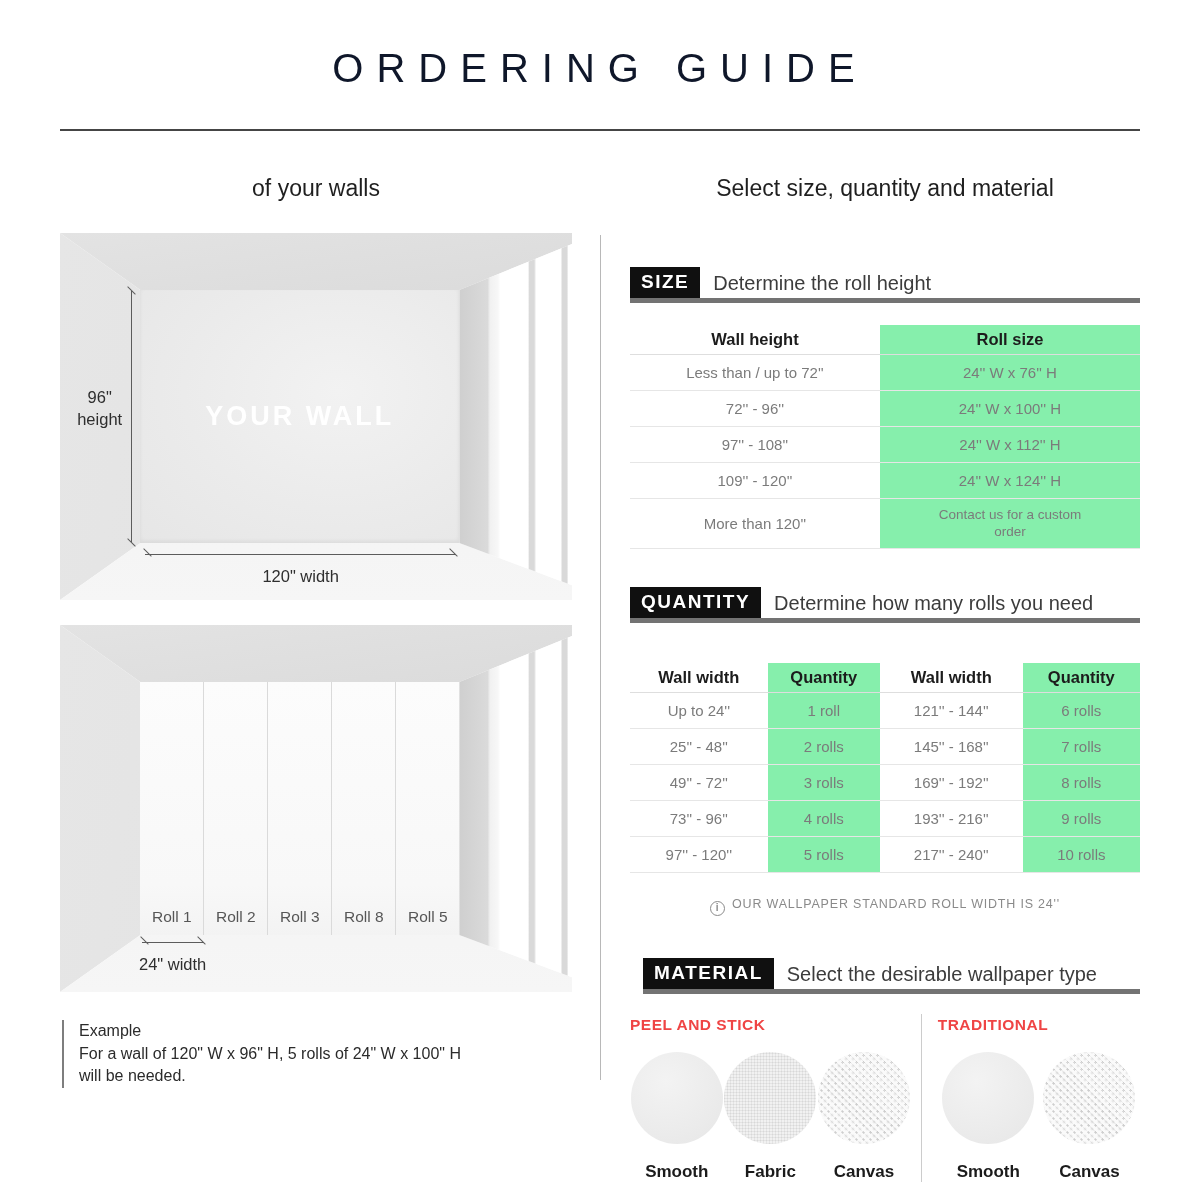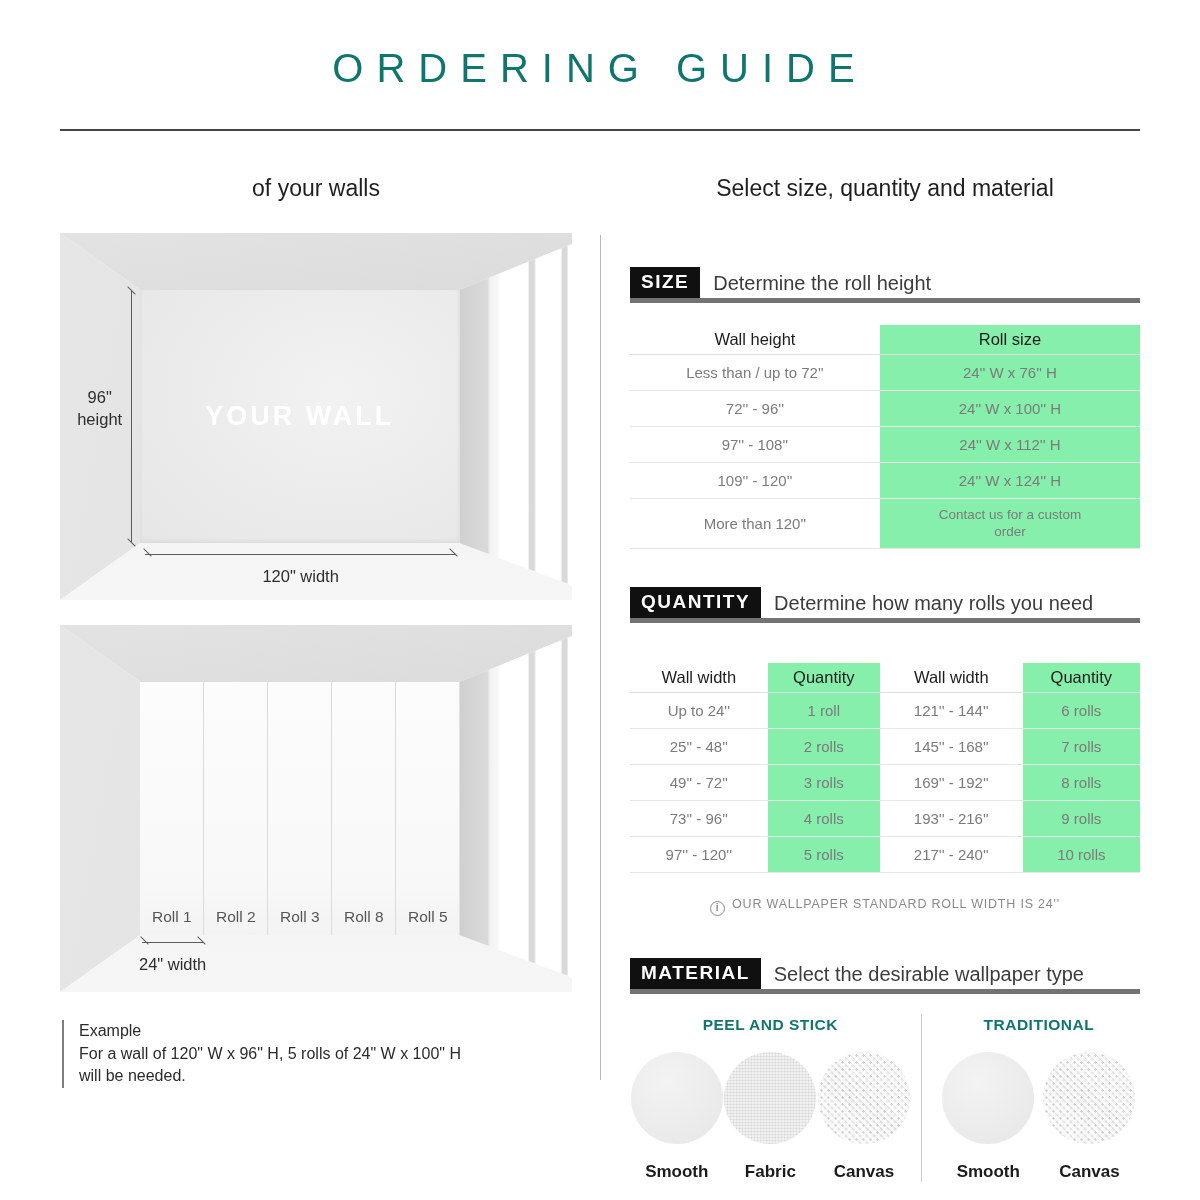--- a/index.html
+++ b/index.html
@@ -7,21 +7,21 @@
   body {
     width:1200px; height:1200px;
     font-family:"Liberation Sans", sans-serif;
     color:#1e1e1e; position:relative; overflow:hidden;
   }
 
   
   .page-title {
     margin-top:46px; text-align:center;
     font-size:40px; font-weight:500; letter-spacing:13px;
-    color:#0f766e;
+    color:#0f172a;
   }
   .top-rule { margin:38px 60px 0 60px; border:none; border-top:2px solid #454545; }
 
   
   .columns { position:relative; display:flex; padding:0 60px; }
   .col-left  { width:512px; }
   .col-right { width:510px; margin-left:58px; }
   .col-divider {
     position:absolute; left:600px; top:104px; height:845px; width:1px;
     background:#b8b8b8;
@@ -117,26 +117,26 @@
     background:#101010; color:#ffffff;
     font-size:19px; font-weight:600; letter-spacing:1.5px;
     padding:4px 11px 5px 11px;
   }
   .section-title {
     margin-left:13px; padding-bottom:3px;
     font-size:20px; color:#3c3c3c; font-weight:400;
   }
   .size-header { margin-top:64px; }
   .quantity-header { margin-top:38px; }
-  .material-header { margin-top:42px; }
+  .material-header { margin-top:42px;margin-left:13px; }
 
   
   .tbl { margin-top:22px; width:100%; font-size:15px; color:#7b7b7b; }
   .t-row { display:grid; align-items:center; border-bottom:1px solid #e6e6e6; }
-  .t-row.head { border-bottom:1px solid #dedede; font-size:16.5px; font-weight:400; color:#1c1c1c; }
+  .t-row.head { border-bottom:1px solid #dedede; font-size:16.5px; font-weight:700; color:#1c1c1c; }
   .size-tbl .t-row { grid-template-columns:49% 51%; min-height:36px; }
   .size-tbl .t-row.head { min-height:30px; }
   .size-tbl .t-row.tall { min-height:50px; }
   .qty-tbl .t-row { grid-template-columns:27% 22% 28% 23%; min-height:36px; }
   .qty-tbl .t-row.head { min-height:30px;margin-top:40px; }
   .cell { text-align:center; padding:2px 4px; }
   .cell.shade { background:#86efac; align-self:stretch; display:flex; align-items:center; justify-content:center; }
   .cell.small { font-size:13.5px; line-height:1.25; }
 
   .qty-note {
@@ -152,21 +152,21 @@
   }
   .info-icon::before { content:"i"; }
 
   
   .material-groups { margin-top:18px; display:flex; }
   .mat-group { padding-top:4px; }
   .mat-group.peel { width:57%; padding-right:10px; }
   .mat-group.trad { flex:1; padding-left:16px; }
   .mat-divider { width:1px; background:#cccccc; margin-top:2px; }
   .mat-title {
-    text-align:center; font-size:15.5px; font-weight:700; letter-spacing:0.5px; color:#0f766e;
+    font-size:15.5px; font-weight:700; letter-spacing:0.5px; color:#ef4444;
   }
   .swatch-row { display:flex; justify-content:space-around; margin-top:18px; }
   .swatch { text-align:center; }
   .swatch-circle { width:92px; height:92px; border-radius:50%; margin:0 auto; }
   .tex-smooth {
     background:radial-gradient(circle at 38% 32%, #f3f3f3 0%, #ececec 55%, #e6e6e6 100%);
   }
   .tex-fabric {
     background-color:#f1f1f1;
     background-image:

